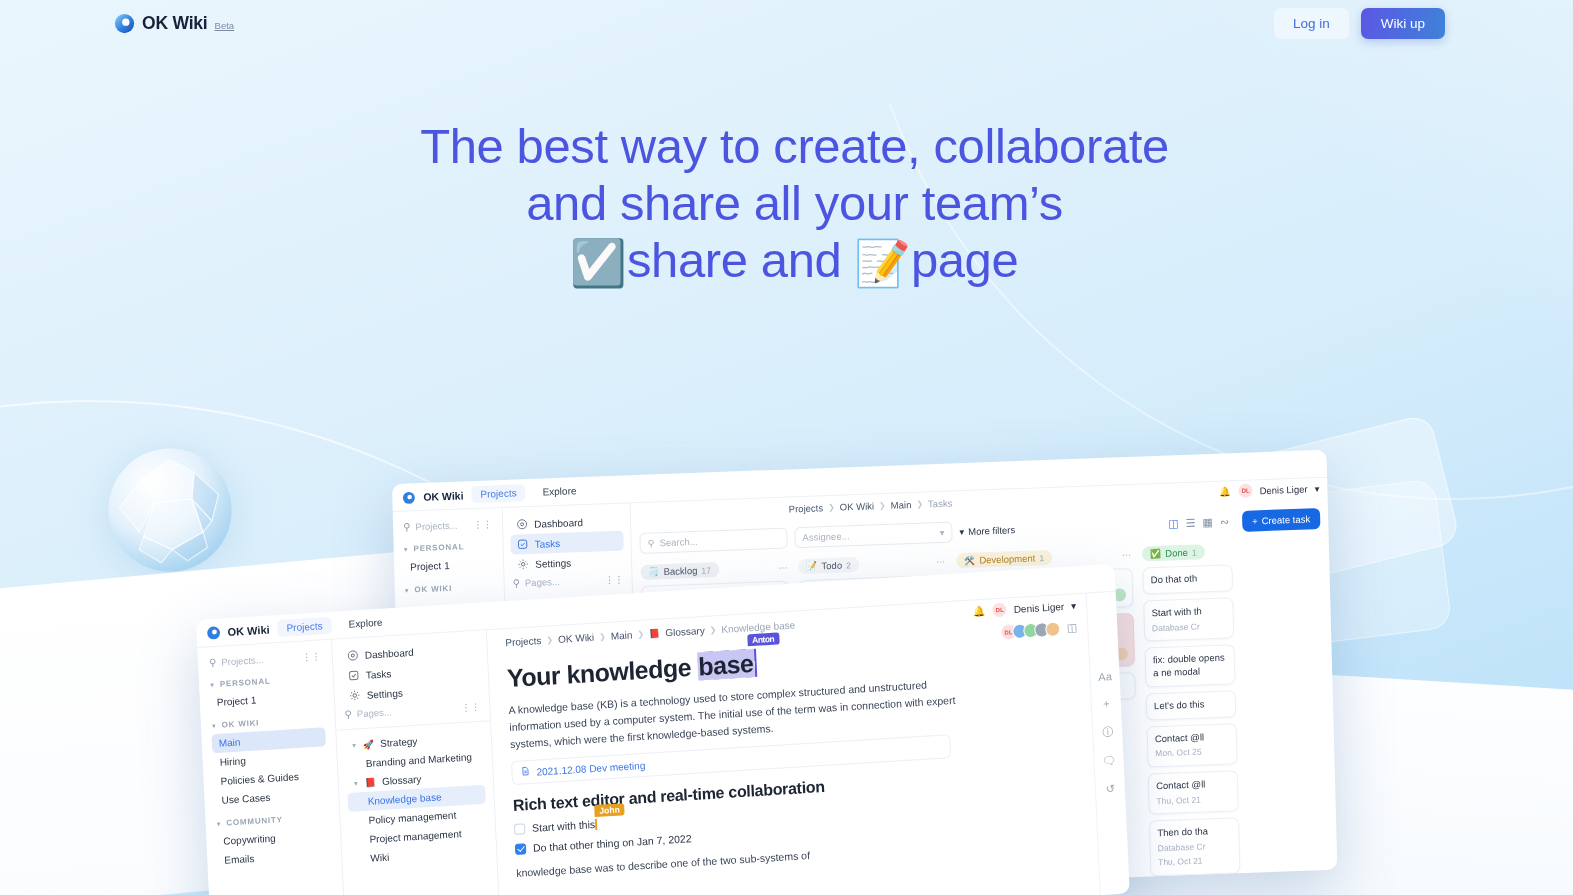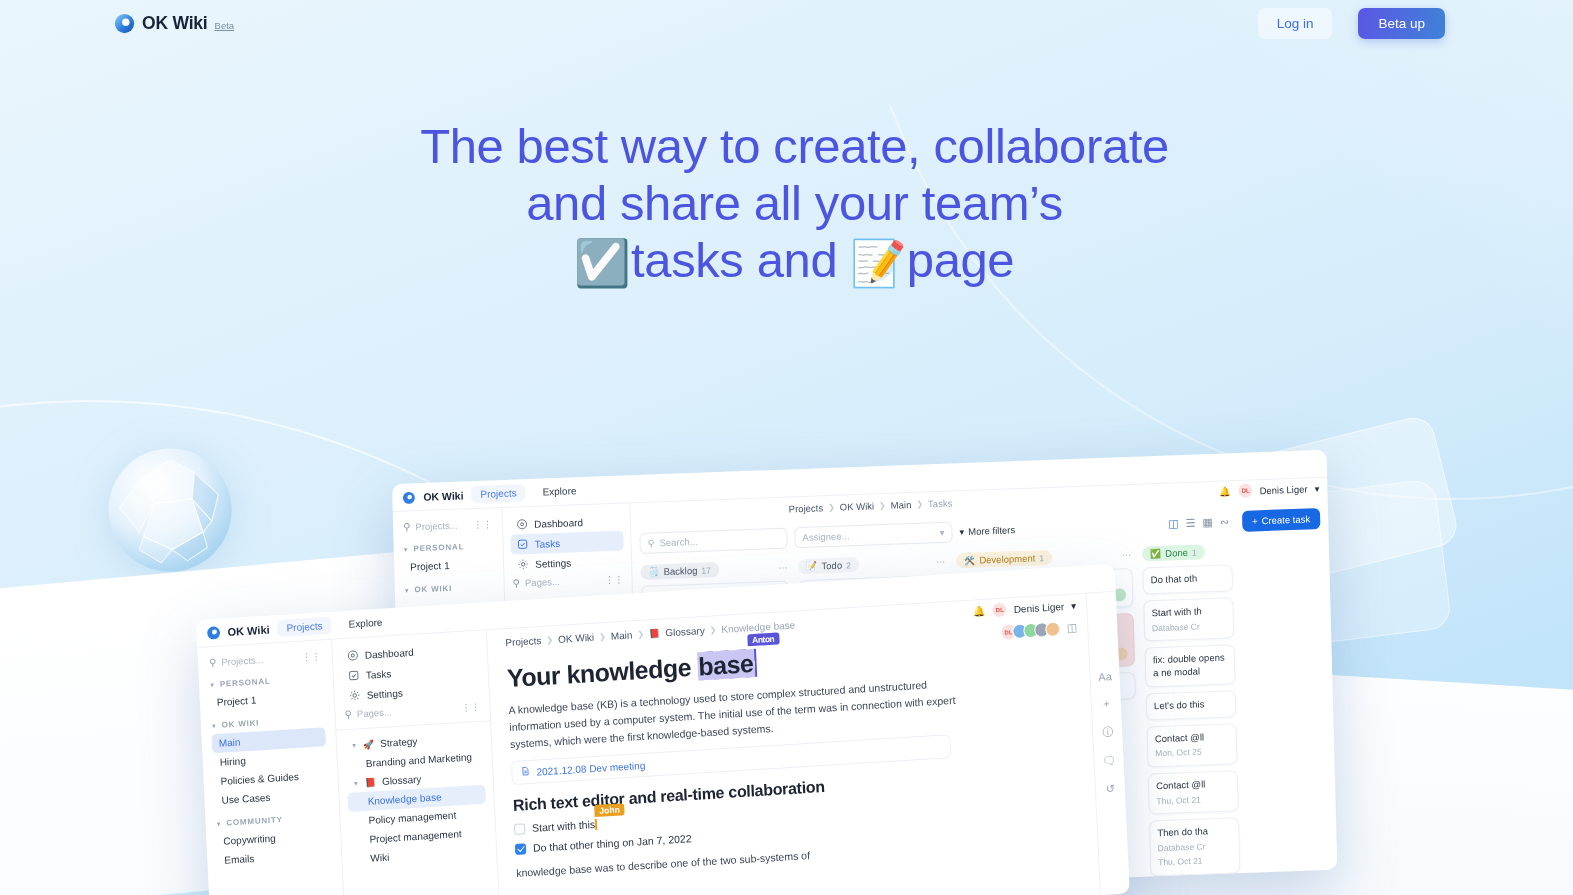--- a/index.html
+++ b/index.html
@@ -56,21 +56,21 @@
 
   
   #site-header {
     position:absolute; left:0; top:0; width:100%; height:46px;
     display:flex; align-items:center; z-index:40;
   }
   #brand { display:flex; align-items:baseline; gap:7px; margin-left:114px; }
   #brand-logo { width:21px; height:21px; position:relative; align-self:center; }
   #brand-name { font-size:17.5px; font-weight:700; color:#15223a; letter-spacing:-.2px; }
   #brand-beta { font-size:9.5px; color:#7b8ca3; font-weight:400;text-decoration:underline; }
-  #header-actions { margin-left:auto; margin-right:128px; display:flex; align-items:center; gap:26px; }
+  #header-actions { margin-left:auto; margin-right:128px; display:flex; align-items:center; gap:12px; }
   #login-btn {
     padding:8px 19px; border-radius:7px; font-size:13.5px; font-weight:500;
     color:#3f6fe0; background:rgba(255,255,255,0.45); border:none; cursor:pointer;
     font-family:inherit;
   }
   #signup-btn {
     padding:8px 20px; border-radius:7px; font-size:13.5px; font-weight:500;
     color:#fff; border:none; cursor:pointer; font-family:inherit;
     background: linear-gradient(100deg,#5b57e4,#3f82d8);
     box-shadow: 0 3px 10px rgba(70,90,210,.28);
@@ -247,30 +247,30 @@
         </defs>
         <circle cx="12" cy="12" r="11" fill="url(#lg)"></circle>
         <circle cx="13.5" cy="10.5" r="4.2" fill="#ffffff"></circle>
       </svg>
     </span>
     <span id="brand-name">OK Wiki</span>
     <span id="brand-beta">Beta</span>
   </div>
   <div id="header-actions">
     <button id="login-btn">Log in</button>
-    <button id="signup-btn">Beta up</button>
+    <button id="signup-btn">Wiki up</button>
   </div>
 </div>
 
 <div id="hero">
   <h1 id="hero-title">
     <span class="line">The best way to create, collaborate</span>
     <span class="line">and share all your team’s</span>
     <span class="line">
-      <span class="emoji">☑️</span><span>tasks and</span>
+      <span class="emoji">☑️</span><span>share and</span>
       <span class="emoji">📝</span><span>page</span>
     </span>
   </h1>
 </div>
 
 <div id="mock-layer">
 
   <div class="mock" id="mock-back">
     <div class="topbar">
       <span class="mini-logo">

